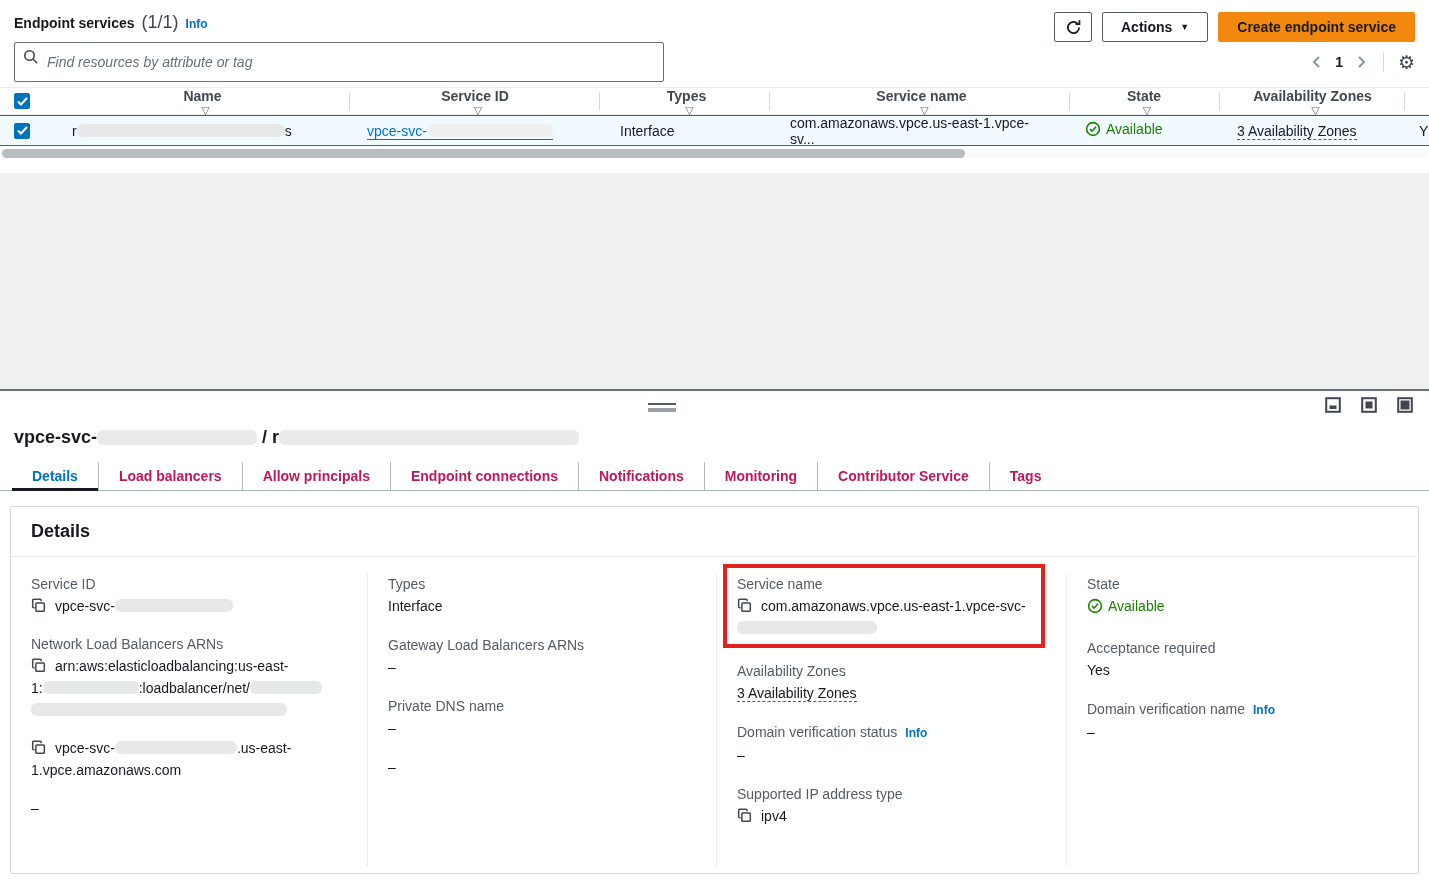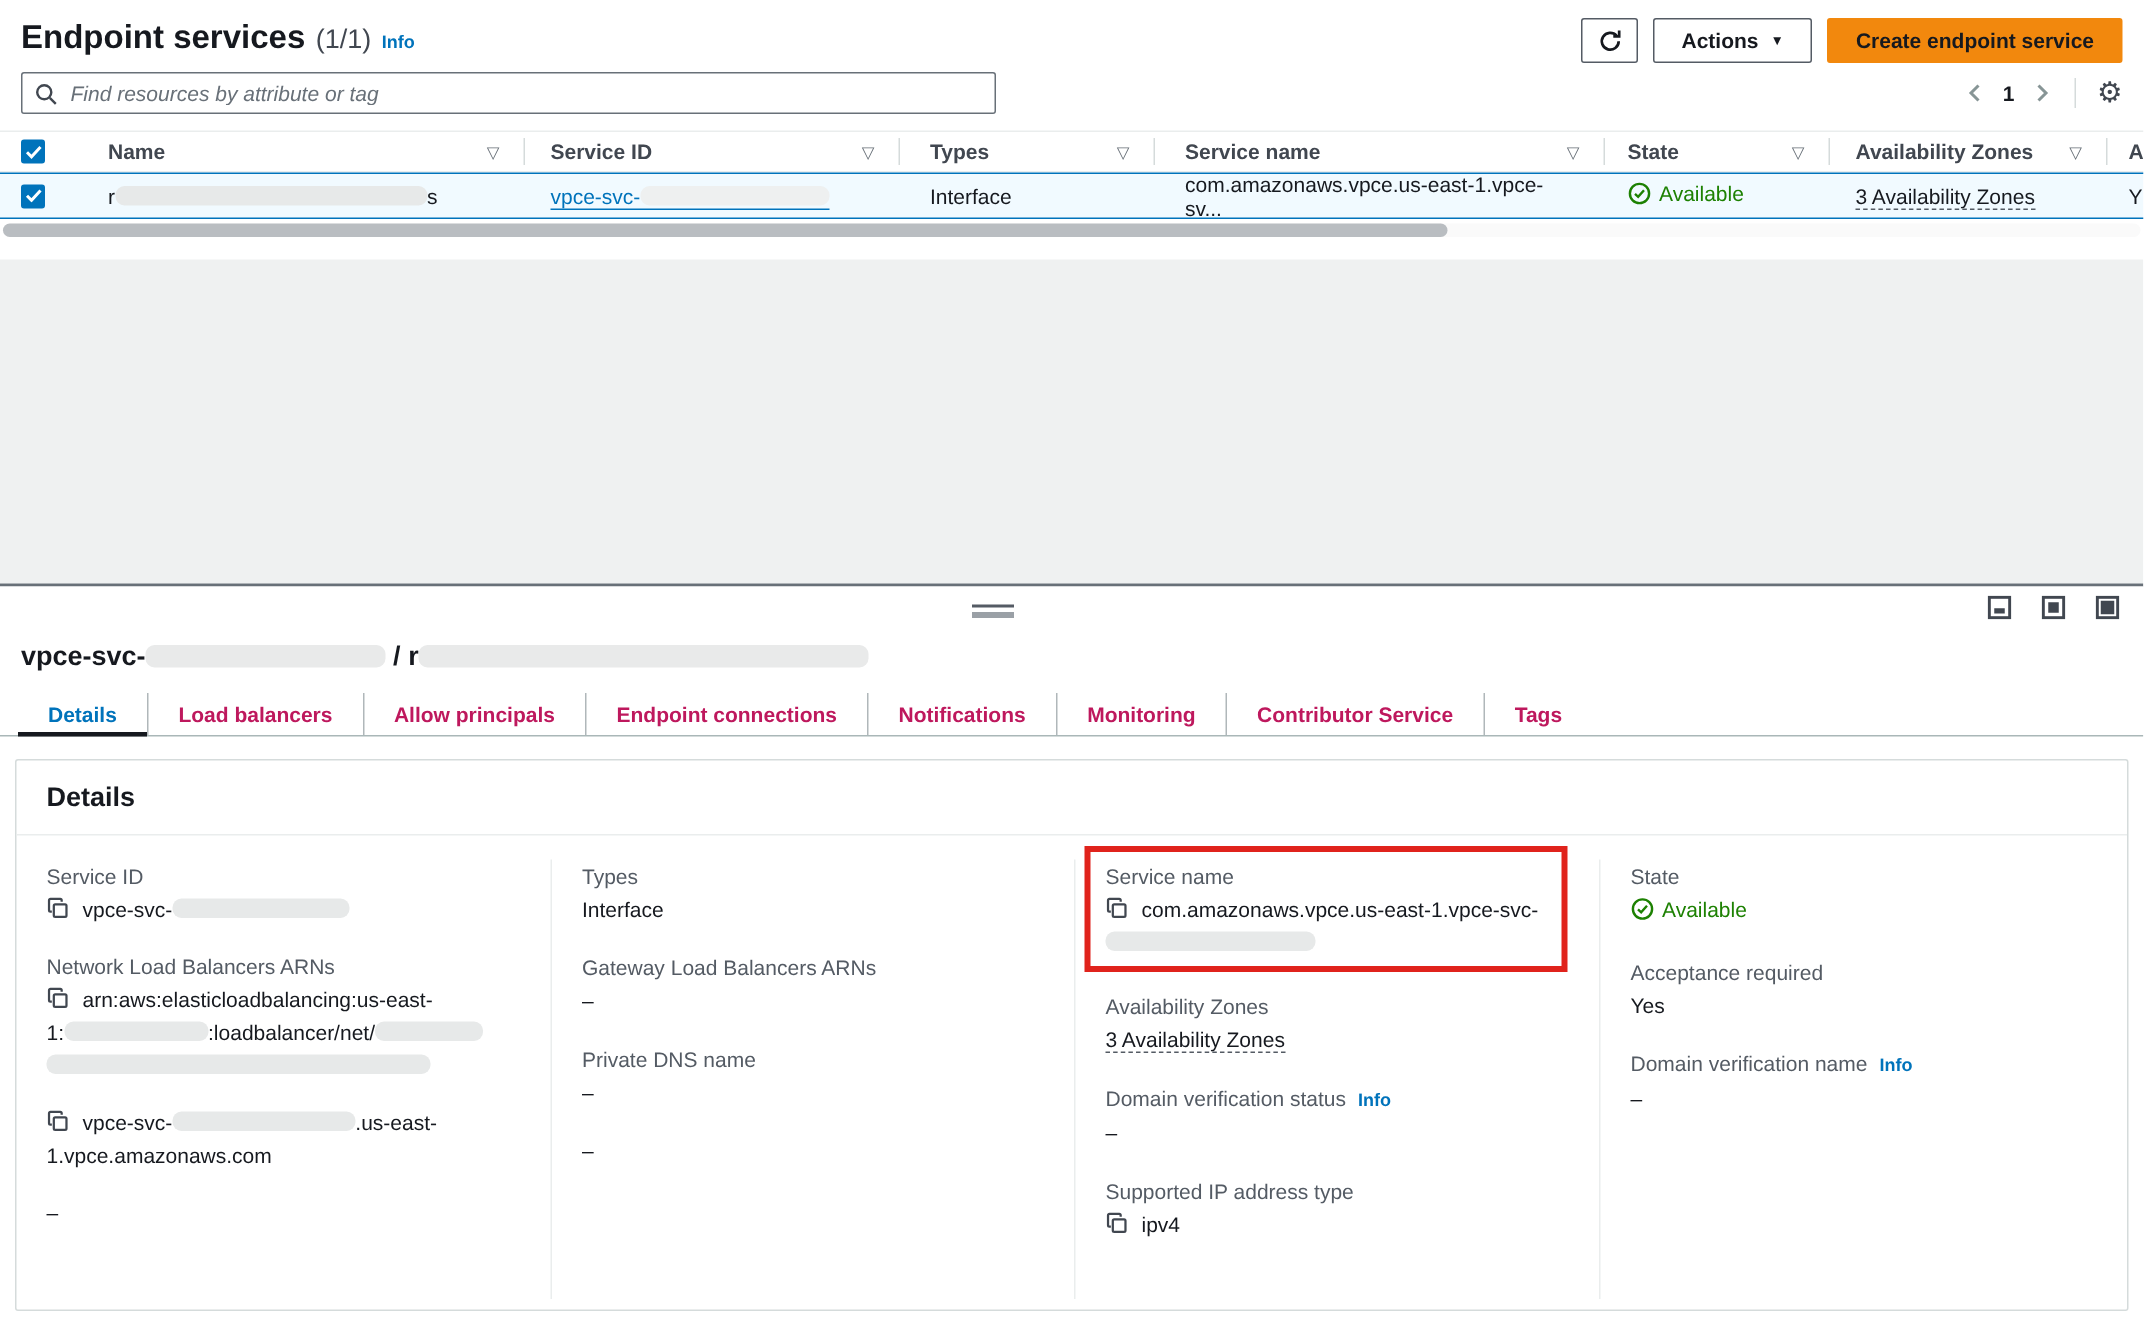--- a/index.html
+++ b/index.html
@@ -8,34 +8,34 @@
     position: relative;
     width: 1429px; height: 886px;
     overflow: hidden;
     font-family: "Liberation Sans", "DejaVu Sans", sans-serif;
     font-size: 14px; color: #16191f; background: #fff;
   }
 
   
   .top-bar { display:flex; align-items:flex-start; justify-content:space-between; padding:12px 14px 0 14px; height:42px; }
   .title-group { display:flex; align-items:baseline; gap:7px; }
-  .page-title { font-size:22px; font-weight:bold; color:#16191f; }
+  .page-title { font-size:14px; font-weight:bold; color:#16191f; }
   .page-count { font-size:18px; font-weight:normal; color:#414750; }
   .info-link { font-size:12px; font-weight:bold; color:#0073bb; cursor:pointer; }
   .actions-group { display:flex; gap:10px; align-items:center;border-radius:15px; }
   .btn { height:30px; border:1px solid #545b64; border-radius:2px; background:#fff; color:#16191f;
          font-weight:bold; font-size:14px; display:flex; align-items:center; justify-content:center; padding:0 18px; cursor:pointer; }
   .btn-icon { width:38px; padding:0; }
   .btn-primary { background:#f2880d; border-color:#f2880d; color:#16191f; }
   .caret { font-size:9px; margin-left:8px; }
 
   
   .search-row { display:flex; align-items:center; justify-content:space-between; padding:0 14px; margin-top:4px; height:32px; }
   .search-box { position:relative; width:650px; }
-  .search-box input { width:100%; height:28px; border:1px solid #687078; border-radius:2px; padding:0 10px 0 32px;
+  .search-box input { width:100%; height:40px; border:1px solid #687078; border-radius:2px; padding:0 10px 0 32px;
                       font-family:"Liberation Sans",sans-serif; font-size:14px; color:#16191f; outline:none; }
   .search-box input::placeholder { font-style:italic; color:#687078; }
   .search-glyph { position:absolute; left:9px; top:7px; }
   .pager { display:flex; align-items:center; gap:10px; }
   .pager .chev { display:flex; align-items:center; cursor:pointer; padding:2px; }
   .pager .num { font-weight:bold; color:#16191f; }
   .pager .vsep { width:1px; height:20px; background:#d5dbdb; margin:0 4px; }
   .gear { font-size:19px; color:#414750; cursor:pointer; line-height:1; }
 
   
@@ -43,21 +43,21 @@
   .tbl-head { display:flex; border-top:1px solid #eaeded; border-bottom:1px solid #eaeded; height:28px; align-items:center; background:#fff; }
   .tbl-row  { display:flex; height:31px; align-items:center; background:#f1faff; border-top:1px solid #0073bb; border-bottom:1px solid #0073bb; }
   .c-check { width:50px; padding-left:14px; display:flex; align-items:center; }
   .c-name { width:300px; padding:0 17px 0 22px; }
   .c-sid  { width:250px; padding:0 17px; }
   .c-types{ width:170px; padding:0 17px 0 20px; }
   .c-sname{ width:300px; padding:0 17px 0 20px; }
   .c-state{ width:150px; padding:0 17px 0 15px; }
   .c-az   { width:185px; padding:0 17px; }
   .c-acc  { width:60px; padding:0 0 0 14px; }
-  .hcell { display:flex; align-items:center; justify-content:space-between; font-weight:bold; color:#414750; position:relative; height:100%; }
+  .hcell { display:flex; align-items:center; justify-content:space-between; font-weight:bold; color:#414750; position:relative; height:100%;flex-direction:column; }
   .hcell .colsep { position:absolute; right:0; top:4px; bottom:4px; width:1px; background:#d5dbdb; }
   .filter-glyph { color:#687078; font-size:11px; margin-left:6px; }
   .checkbox { width:16px; height:16px; background:#0073bb; border:1px solid #0073bb; border-radius:2px;
               display:flex; align-items:center; justify-content:center; cursor:pointer; }
   .link { color:#0073bb; text-decoration:none; border-bottom:1px solid #0073bb; cursor:pointer; }
   .dashed-trigger { border-bottom:1px dashed #545b64; cursor:pointer; }
   .state-ok { color:#1d8102; display:inline-flex; align-items:center; gap:5px; }
   .scrollbar { margin:3px 2px 0 2px; height:9px; border-radius:5px; background:#fafafa; position:relative; }
   .scroll-thumb { position:absolute; left:0; top:0; height:9px; width:963px; border-radius:5px; background:#b9bdc1; cursor:grab; }
 

